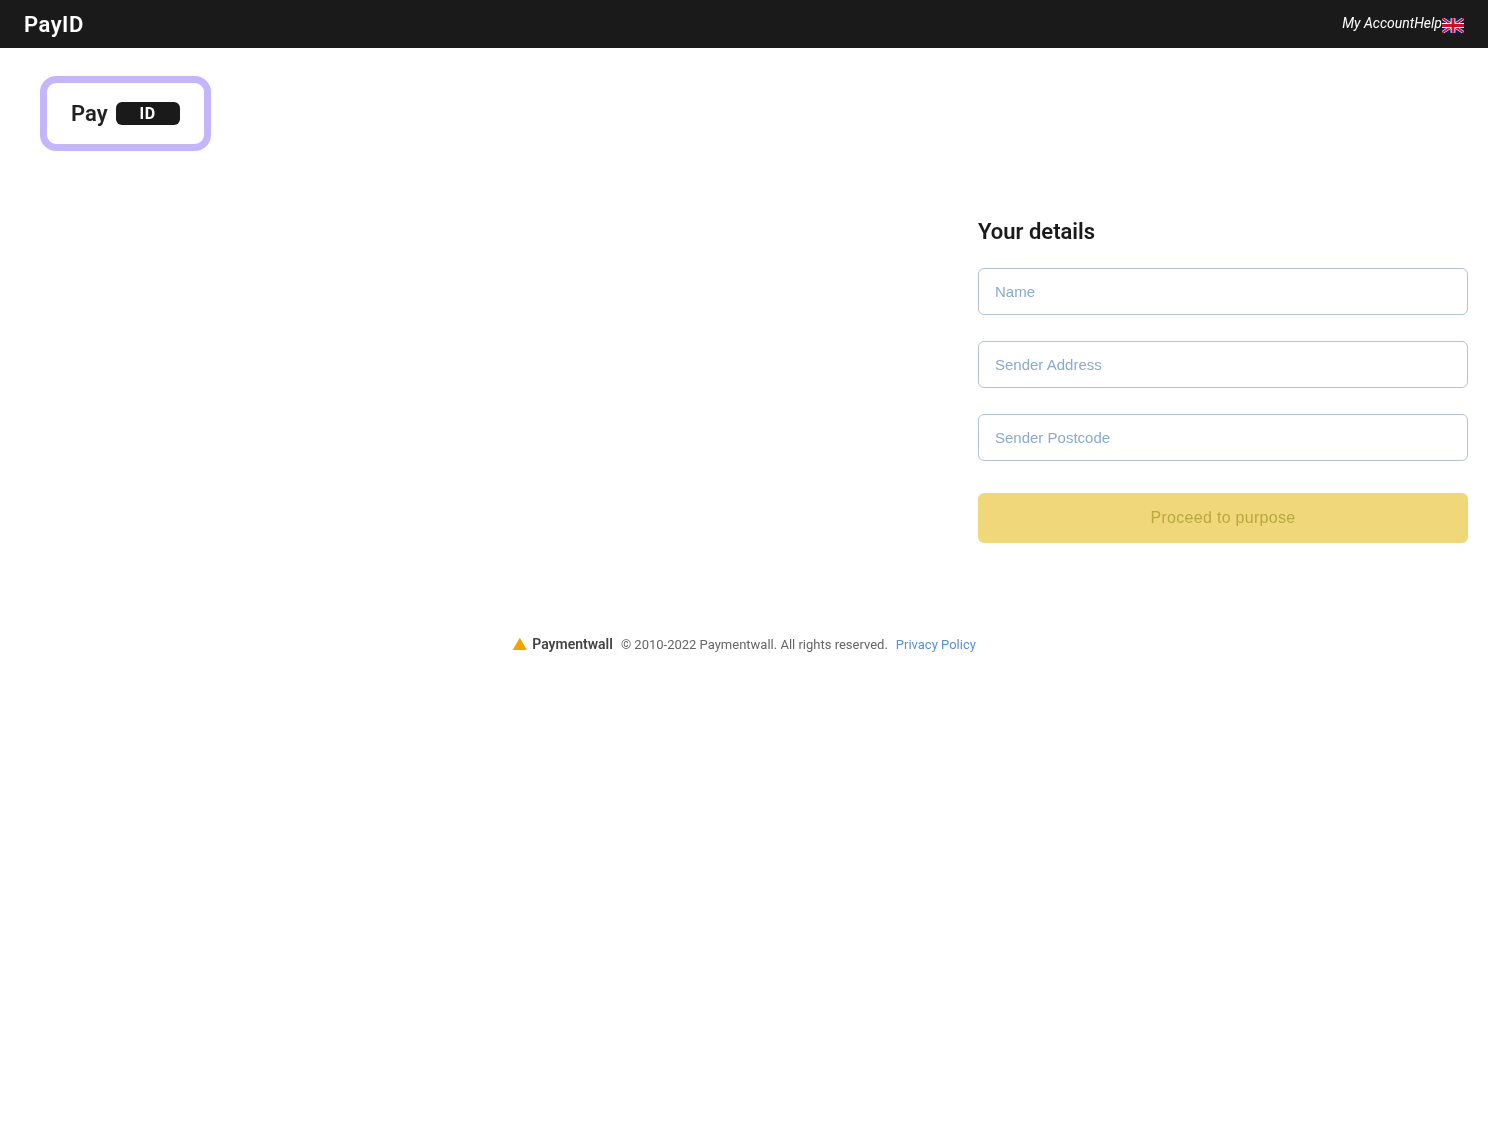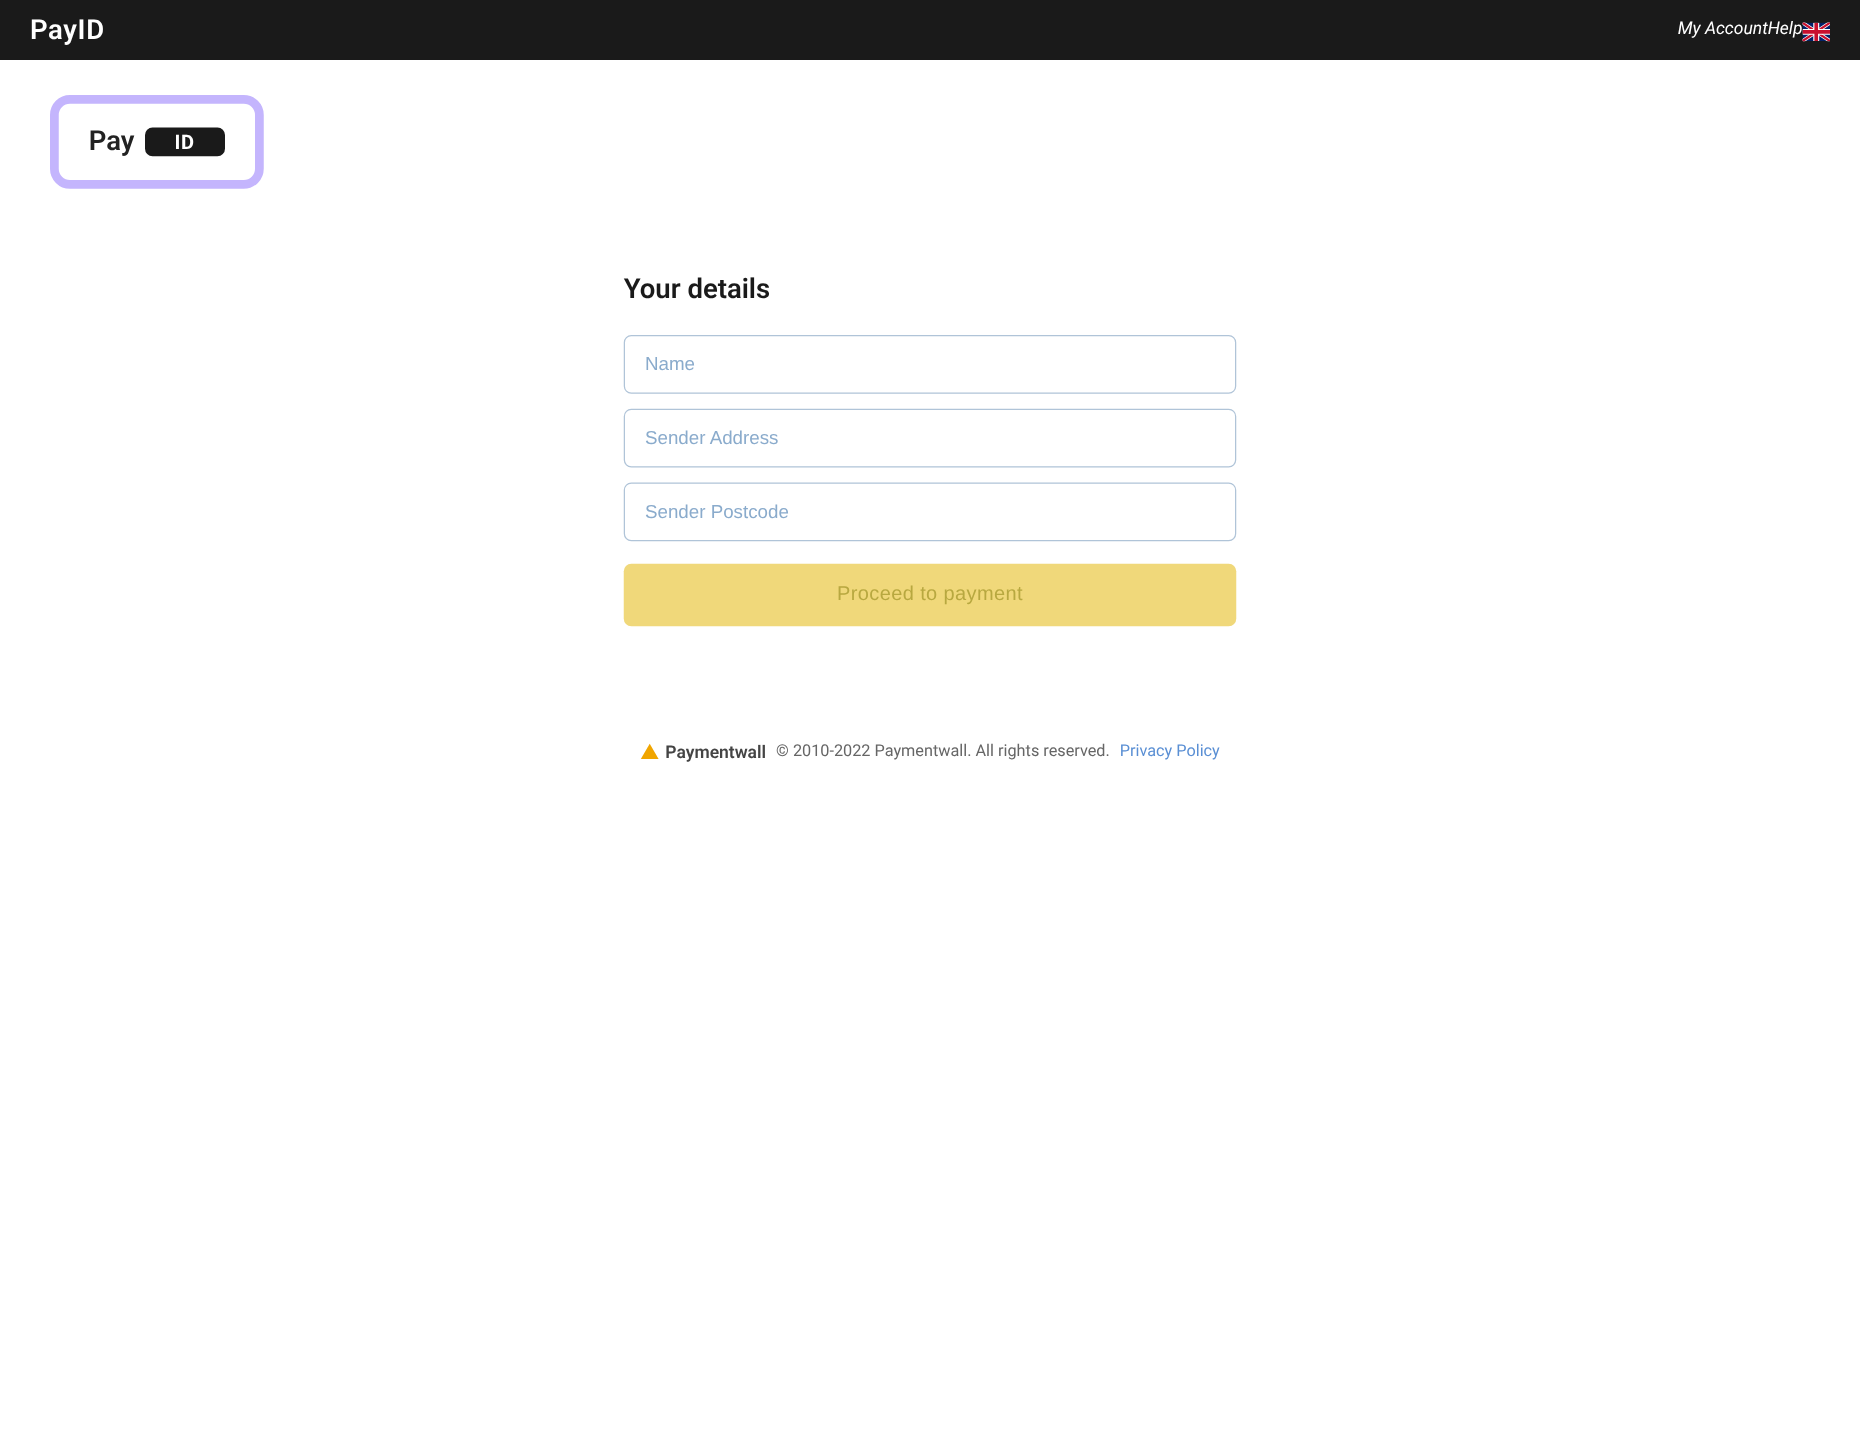--- a/index.html
+++ b/index.html
@@ -74,39 +74,39 @@
       font-size: 16px;
       font-weight: 700;
       padding: 2px 24px;
       letter-spacing: 0.5px;
     }
 
     
     .main-content {
       display: flex;
       flex-direction: column;
-      align-items: center;
+      align-items: flex-end;
       padding: 40px 20px 60px;
     }
 
     .form-container {
       width: 100%;
       max-width: 490px;
     }
 
     .form-title {
       font-size: 22px;
       font-weight: 600;
       color: #1a1a1a;
       margin-bottom: 24px;
     }
 
     .form-field {
       width: 100%;
-      margin-bottom: 12px;
+      margin-bottom: 26px;
     }
 
     .form-input {
       width: 100%;
       padding: 14px 16px;
       border: 1px solid #b0c4d8;
       border-radius: 6px;
       font-size: 15px;
       color: #555;
       outline: none;
@@ -220,21 +220,21 @@
       <input class="form-input" type="text" placeholder="Sender Address" style="">
     </div>
 
 
 
     <div class="form-field">
       <input class="form-input" type="text" placeholder="Sender Postcode" style="">
     </div>
 
 
-    <button class="proceed-button">Proceed to payment</button>
+    <button class="proceed-button">Proceed to purpose</button>
   </div>
 </div>
 
 <div class="footer">
   <div class="footer-logo">
     <span class="footer-logo-icon">⛰</span>
     <span class="footer-brand-name">Paymentwall</span>
   </div>
   <span class="footer-text">© 2010-2022 Paymentwall. All rights reserved.</span>
   <a class="footer-link" href="#">Privacy Policy</a>

